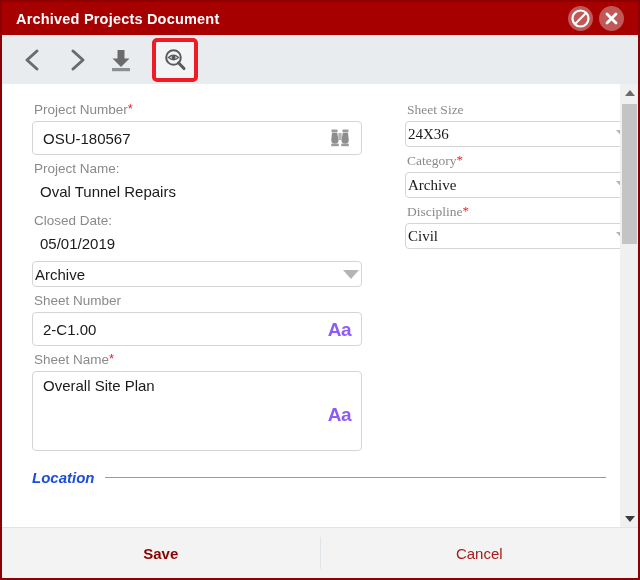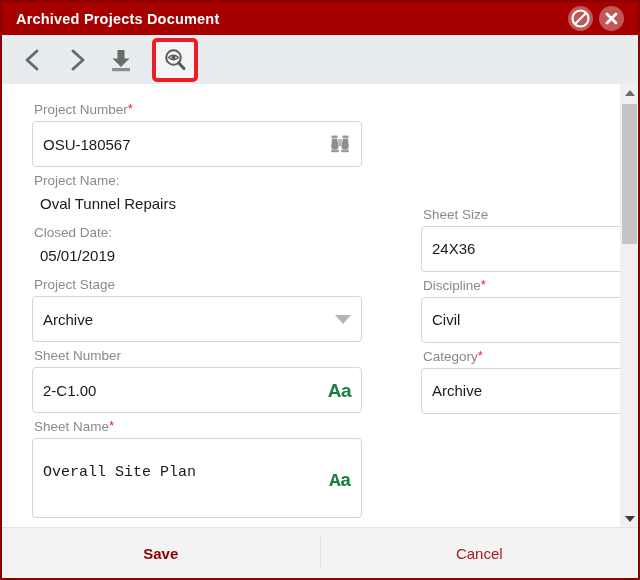--- a/index.html
+++ b/index.html
@@ -107,28 +107,28 @@
     flex: 1 1 auto;
     position: relative;
     padding: 14px 0 0 0;
     box-sizing: border-box;
     overflow: hidden;
   }
   .columns {
     display: flex;
     padding: 0 14px 0 30px;
     box-sizing: border-box;
-    gap: 16px;
-    align-items: center;
+    gap: 0;
   }
   .col-left { width: 330px; flex: 0 0 330px; }
   .col-right {
     width: 230px;
     flex: 0 0 230px;
     margin-left: 43px;
+    font-family: Liberation Serif, serif;
   }
 
   .field { margin-bottom: 2px; }
 
   .field-label {
     font-size: 13.5px;
     color: #8a8a8a;
     padding: 4px 0 3px 2px;
     line-height: 16px;
     white-space: nowrap;
@@ -138,61 +138,61 @@
     font-size: 13px;
     vertical-align: top;
     line-height: 13px;
   }
 
   .input-box {
     position: relative;
     border: 1px solid #d5d5d5;
     border-radius: 4px;
     background: #ffffff;
-    height: 46px;
+    height: 34px;
     display: flex;
     align-items: center;
     padding: 0 10px;
     box-sizing: border-box;
     font-size: 15px;
     color: #1a1a1a;
   }
   .input-box .val { flex: 1 1 auto; white-space: nowrap; overflow: hidden; }
 
   .input-icon {
     flex: 0 0 auto;
     display: flex;
     align-items: center;
     justify-content: center;
     margin-left: 6px;
   }
   .aa-icon {
     font-size: 19px;
-    color: #15803d;
+    color: #8b5cf6;
     font-weight: bold;
     line-height: 19px;
     letter-spacing: -0.5px;
   }
 
   .static-value {
     font-size: 15px;
     color: #1a1a1a;
     padding: 2px 0 5px 8px;
     line-height: 20px;
   }
 
   .select-box {
     position: relative;
     border: 1px solid #d5d5d5;
     border-radius: 4px;
     background: #ffffff;
-    height: 46px;
-    display: flex;
-    align-items: center;
-    padding: 0 10px;
+    height: 26px;
+    display: flex;
+    align-items: center;
+    padding: 0 2px;
     box-sizing: border-box;
     font-size: 15px;
     color: #1a1a1a;
     cursor: pointer;
   }
   .select-box .val { flex: 1 1 auto; white-space: nowrap; overflow: hidden; }
   .caret {
     width: 0; height: 0;
     border-left: 8px solid transparent;
     border-right: 8px solid transparent;
@@ -200,26 +200,25 @@
     flex: 0 0 auto;
     margin-left: 6px;
   }
 
   .textarea-box {
     position: relative;
     border: 1px solid #d5d5d5;
     border-radius: 4px;
     background: #ffffff;
     height: 80px;
-    padding: 24px 10px;
+    padding: 4px 10px;
     box-sizing: border-box;
     font-size: 15px;
     color: #1a1a1a;
     line-height: 20px;
-    font-family: Liberation Mono, monospace;
   }
   .textarea-box .aa-icon {
     position: absolute;
     right: 10px;
     bottom: 26px;
   }
 
   .section-header {
     display: flex;
     align-items: center;
@@ -410,21 +409,20 @@
             <div class="field-label">Project Name:</div>
             <div class="static-value">Oval Tunnel Repairs</div>
           </div>
 
           <div class="field">
             <div class="field-label">Closed Date:</div>
             <div class="static-value">05/01/2019</div>
           </div>
 
           <div class="field">
-            <div class="field-label">Project Stage</div>
             <div class="select-box">
               <span class="val">Archive</span>
               <span class="caret"></span>
             </div>
           </div>
 
           <div class="field">
             <div class="field-label">Sheet Number</div>
             <div class="input-box">
               <span class="val">2-C1.00</span>
@@ -446,31 +444,31 @@
 
           <div class="field">
             <div class="field-label">Sheet Size</div>
             <div class="select-box">
               <span class="val">24X36</span>
               <span class="caret"></span>
             </div>
           </div>
 
           <div class="field">
+            <div class="field-label"><span>Category</span><span class="req">*</span></div>
+            <div class="select-box">
+              <span class="val">Archive</span>
+              <span class="caret"></span>
+            </div>
+          </div>
+
+          <div class="field">
             <div class="field-label"><span>Discipline</span><span class="req">*</span></div>
             <div class="select-box">
               <span class="val">Civil</span>
-              <span class="caret"></span>
-            </div>
-          </div>
-
-          <div class="field">
-            <div class="field-label"><span>Category</span><span class="req">*</span></div>
-            <div class="select-box">
-              <span class="val">Archive</span>
               <span class="caret"></span>
             </div>
           </div>
 
         </div>
 
       </div>
 
       <div class="section-header">
         <span class="section-title">Location</span>

